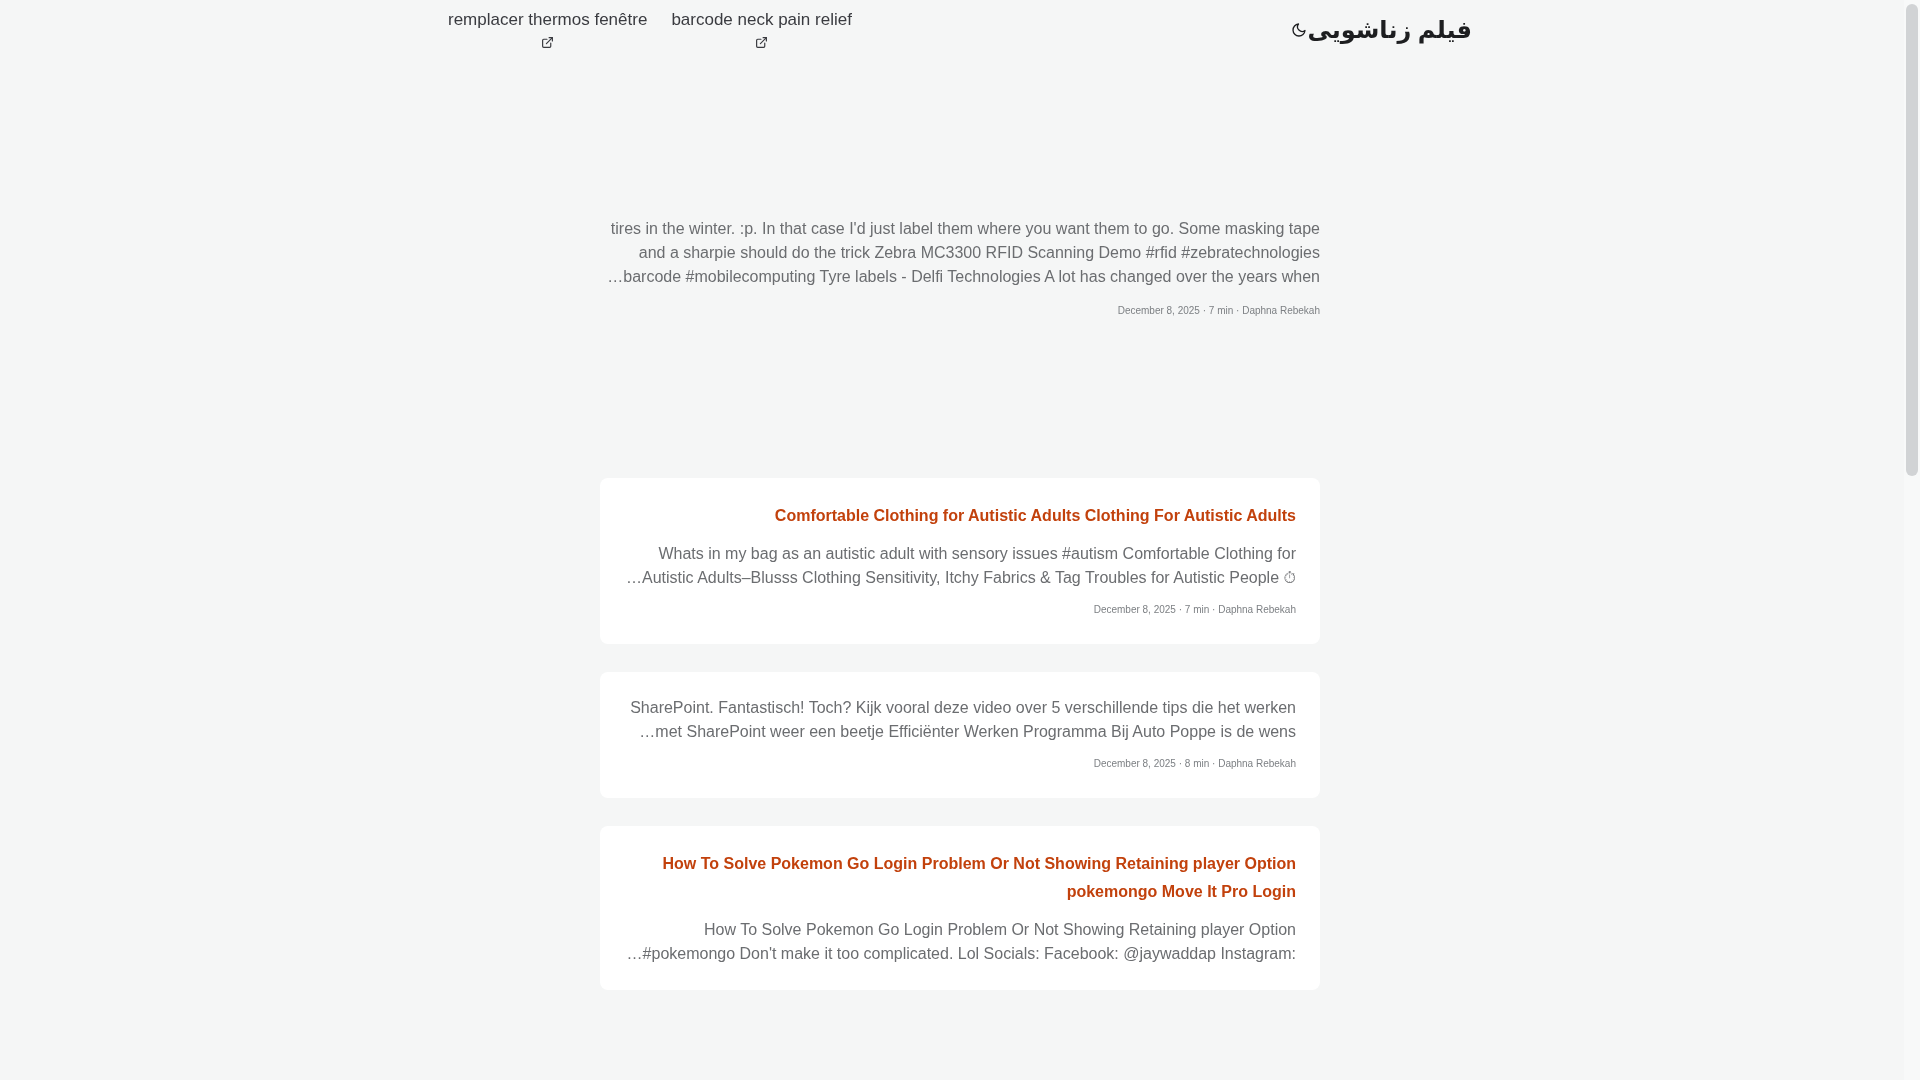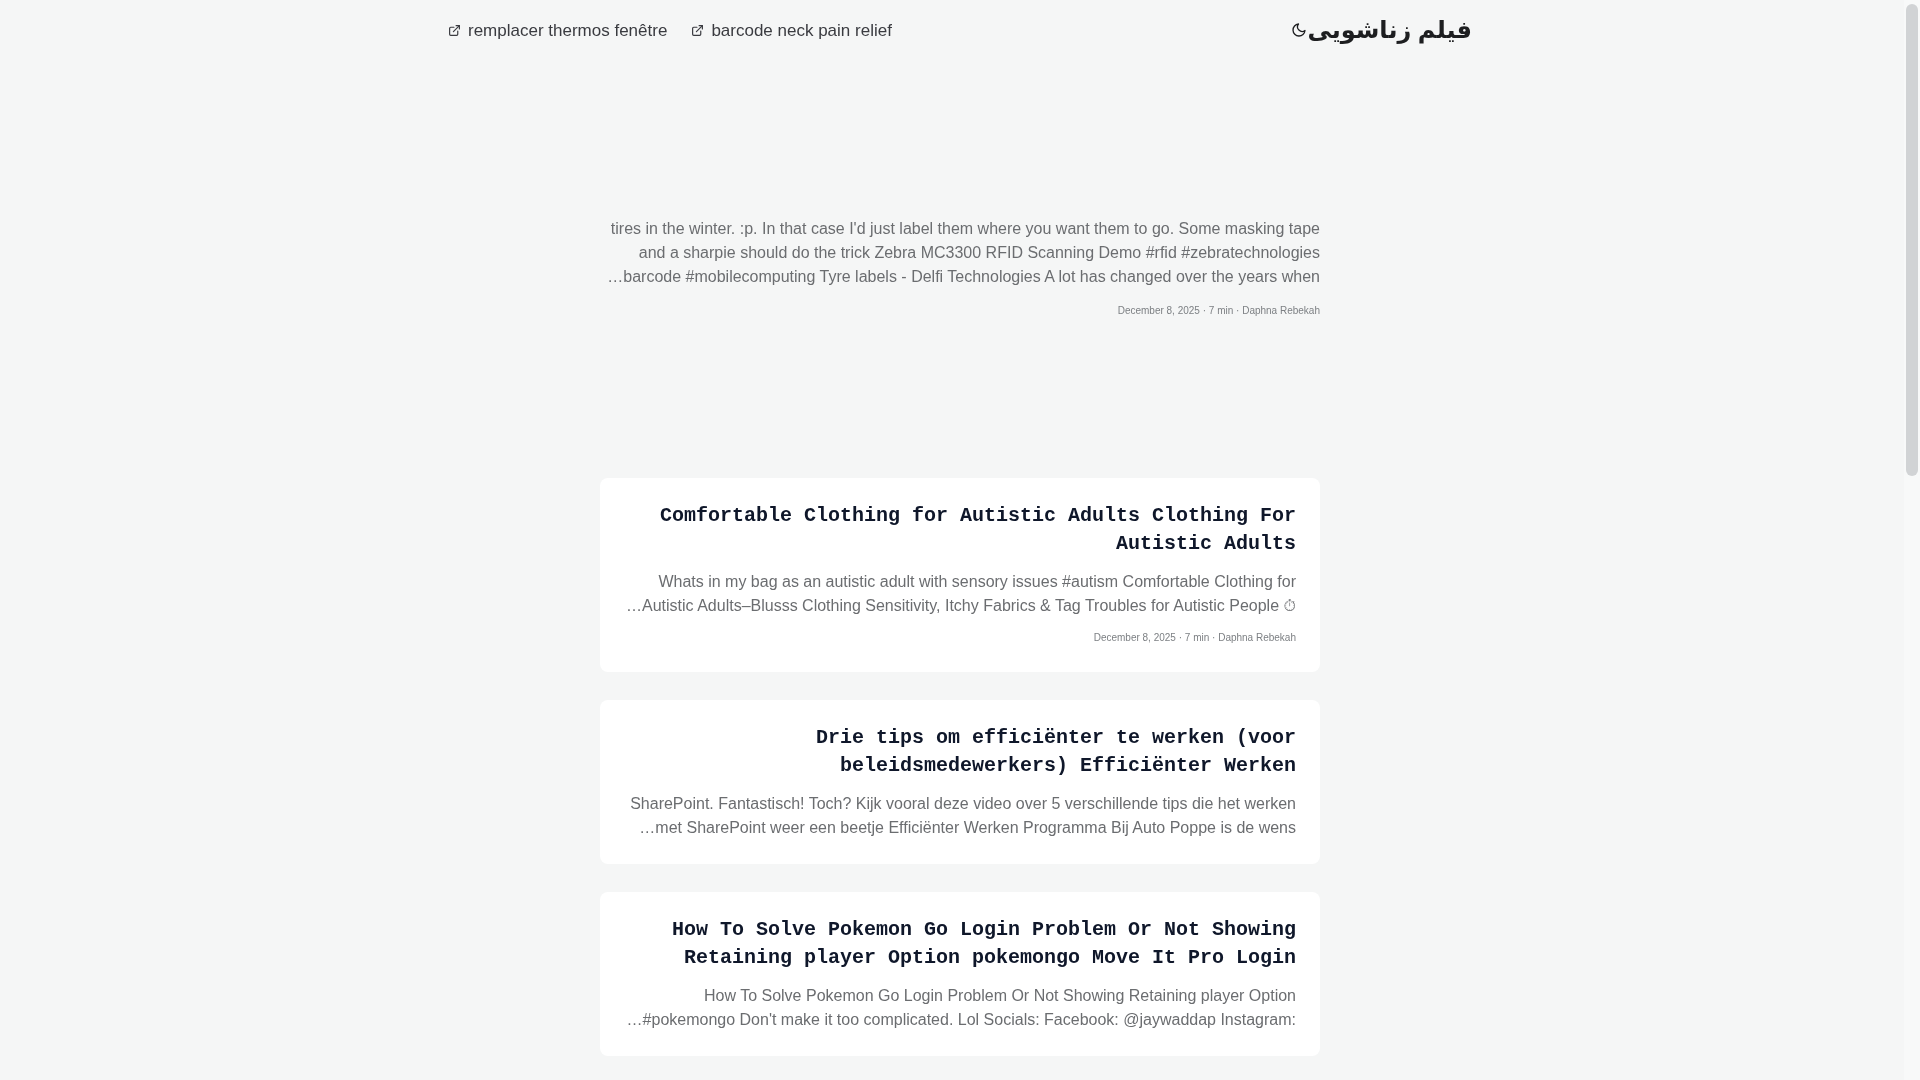--- a/index.html
+++ b/index.html
@@ -45,20 +45,21 @@
   }
   .theme-toggle svg { display: block; }
   .menu { display: flex; align-items: center; column-gap: 24px; }
   .menu a {
     display: flex;
     align-items: center;
     gap: 7px;
     font-size: 17px;
     color: #3a3b40;
     line-height: 1;
+    flex-direction: column;
   }
   .menu a svg { display: block; margin-top: 1px; }
 
   
   .main { max-width: 720px; margin: 0 auto; }
 
   article { cursor: pointer; }
 
   .first-entry {
     min-height: 370px;
@@ -98,25 +99,24 @@
 
   .post-entry {
     background: #ffffff;
     border-radius: 8px;
     padding: 24px;
     margin: 0 0 28px;
     text-align: right;
   }
   .post-entry h2 {
     margin: 0 0 12px;
-    font-size: 20px;
+    font-size: 16px;
     line-height: 28px;
     font-weight: 700;
-    color: #0f172a;
-    font-family: Liberation Mono, monospace;
+    color: #c2410c;
   }
   .post-entry .entry-content { -webkit-line-clamp: 2; }
   .post-entry .entry-footer { margin-top: 10px; }
 
   
   .scrollbar-track {
     position: fixed;
     top: 0;
     right: 0;
     width: 16px;
@@ -183,24 +183,22 @@
 
   <article class="post-entry">
     <header>
       <h2>Comfortable Clothing for Autistic Adults Clothing For Autistic Adults</h2>
     </header>
     <div class="entry-content">Whats in my bag as an autistic adult with sensory issues #autism Comfortable Clothing for Autistic Adults–Blusss Clothing Sensitivity, Itchy Fabrics &amp; Tag Troubles for Autistic People ⏱ Autism Daily Routine...</div>
     <footer class="entry-footer">December 8, 2025 · 7 min · Daphna Rebekah</footer>
   </article>
 
   <article class="post-entry">
-    <header>
-      <h2>Drie tips om efficiënter te werken (voor beleidsmedewerkers) Efficiënter Werken</h2>
-    </header>
     <div class="entry-content">SharePoint. Fantastisch! Toch? Kijk vooral deze video over 5 verschillende tips die het werken met SharePoint weer een beetje Efficiënter Werken Programma Bij Auto Poppe is de wens ontstaan om de...</div>
+    <footer class="entry-footer">December 8, 2025 · 8 min · Daphna Rebekah</footer>
   </article>
 
   <article class="post-entry">
     <header>
       <h2>How To Solve Pokemon Go Login Problem Or Not Showing Retaining player Option pokemongo Move It Pro Login</h2>
     </header>
     <div class="entry-content">How To Solve Pokemon Go Login Problem Or Not Showing Retaining player Option #pokemongo Don't make it too complicated. Lol Socials: Facebook: @jaywaddap Instagram: @jaywaddap. How To Remove...</div>
 
   </article>
 

